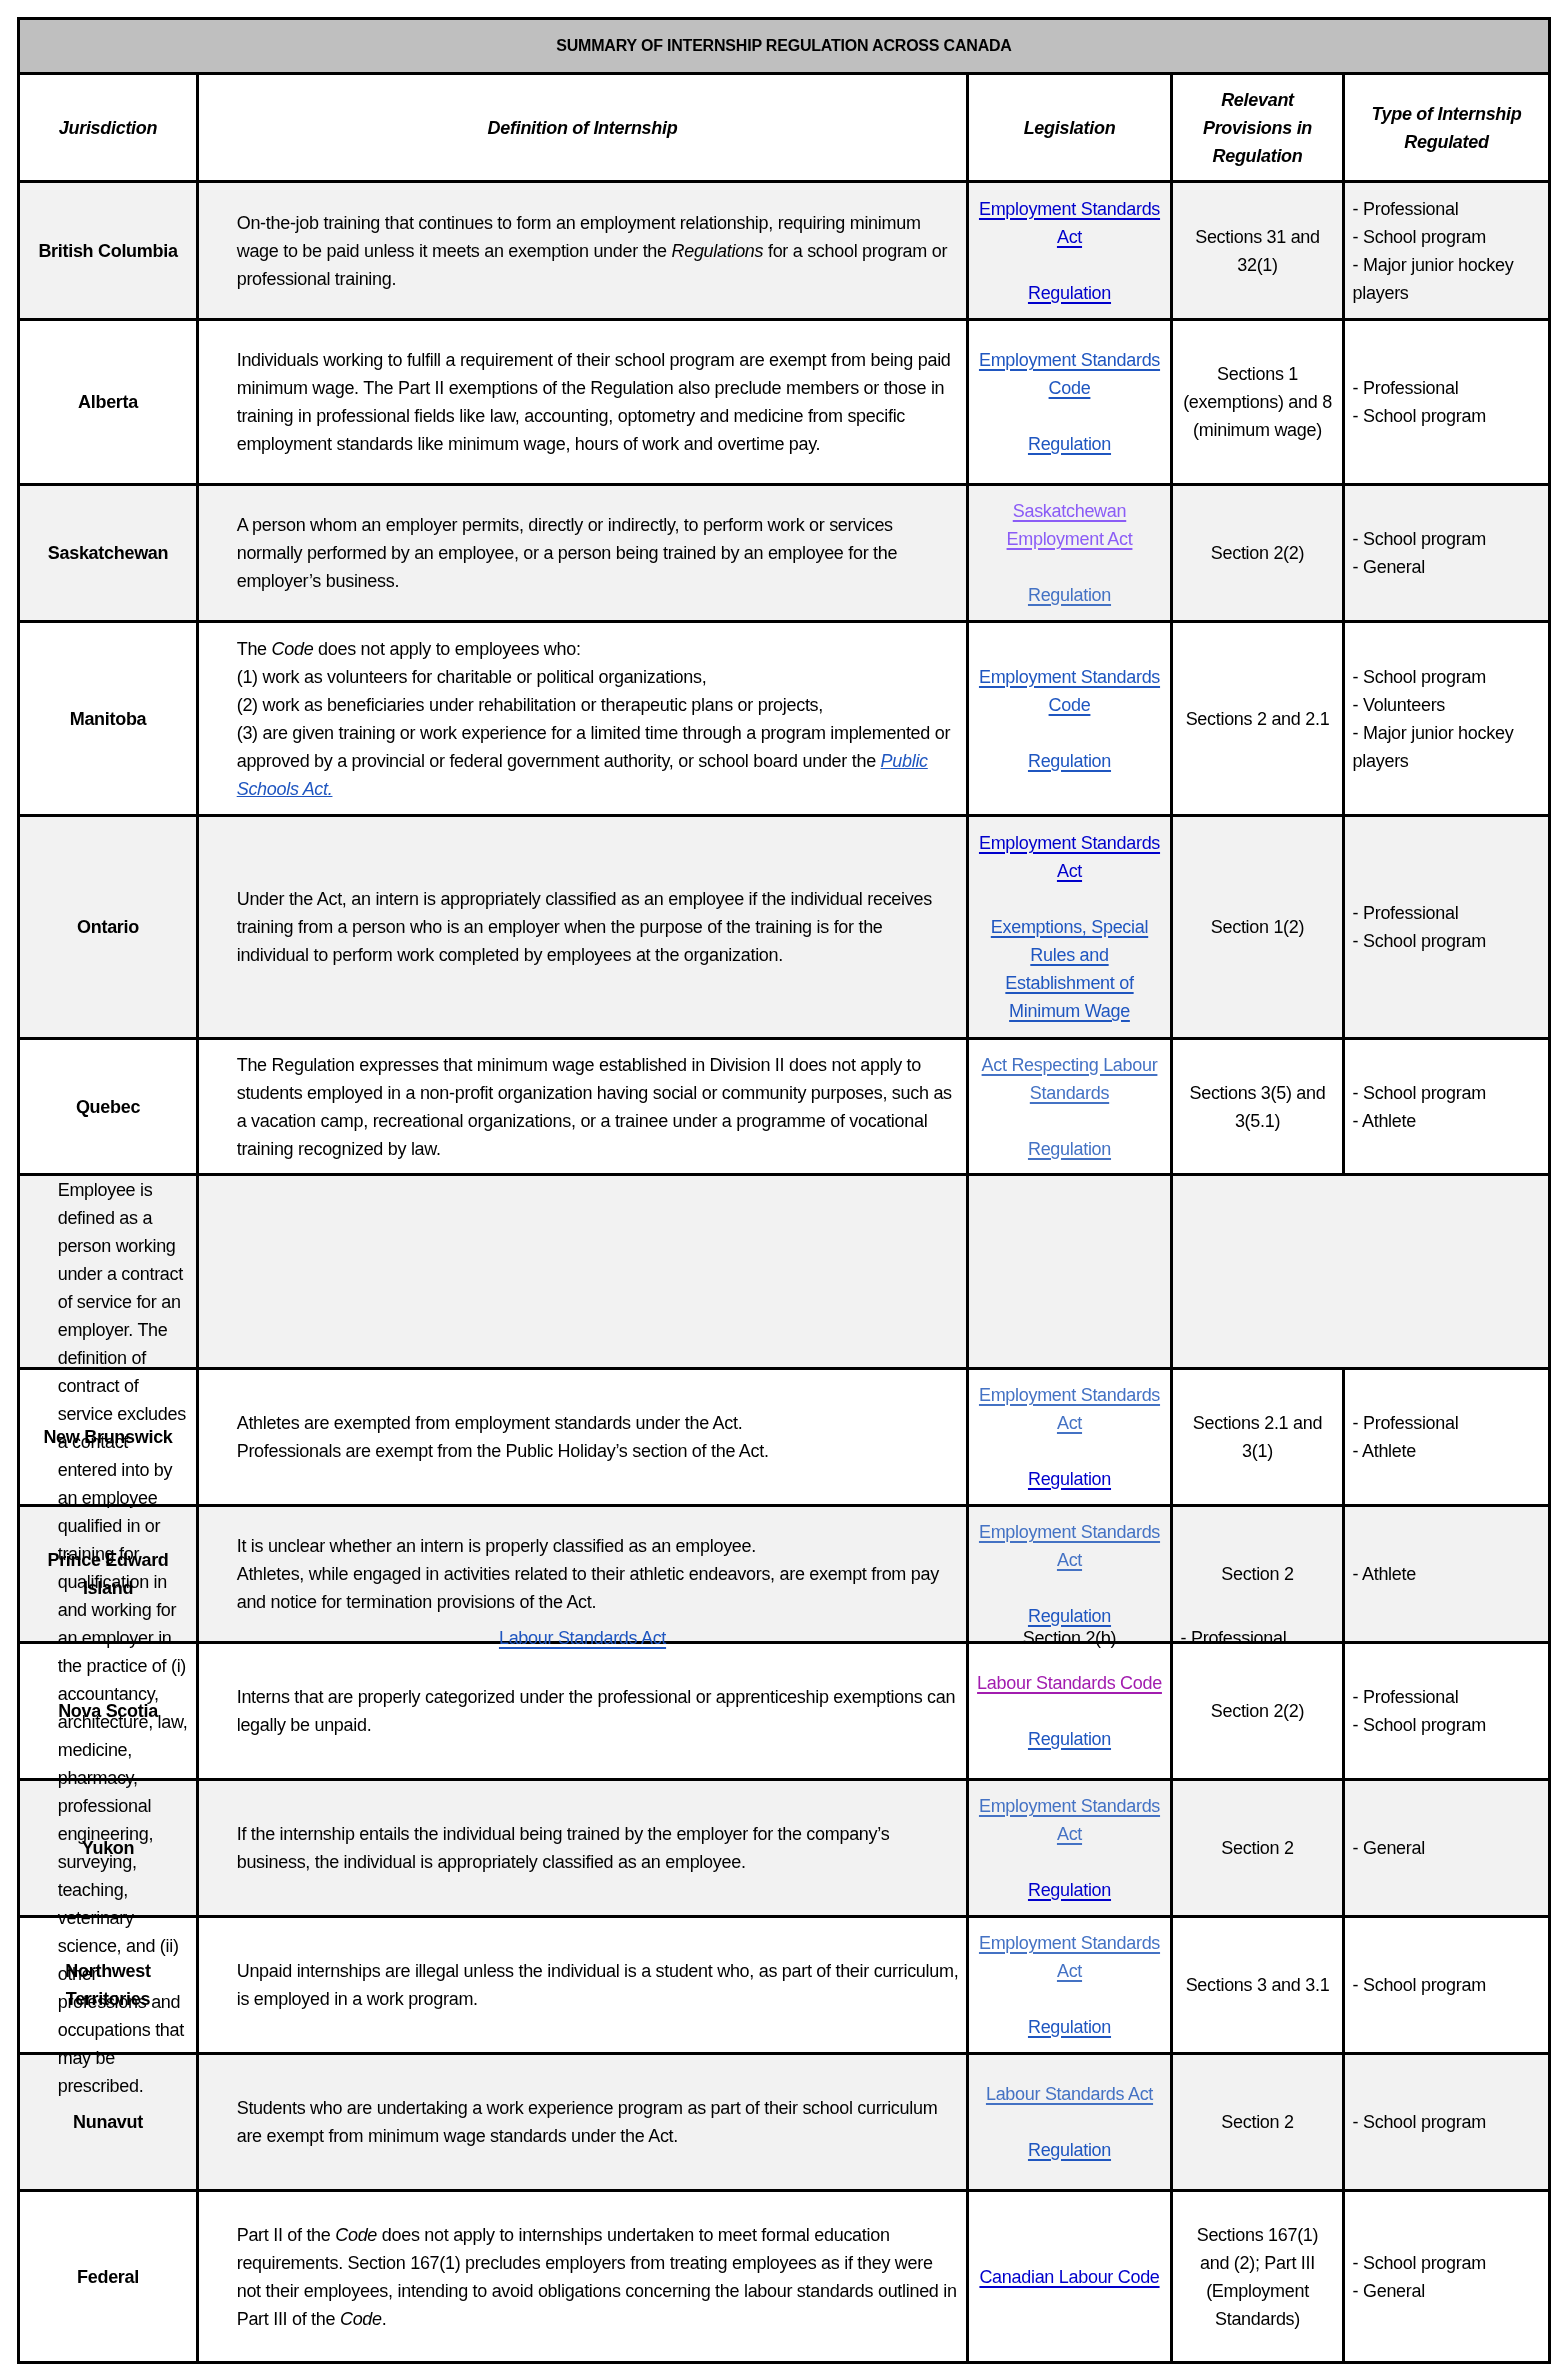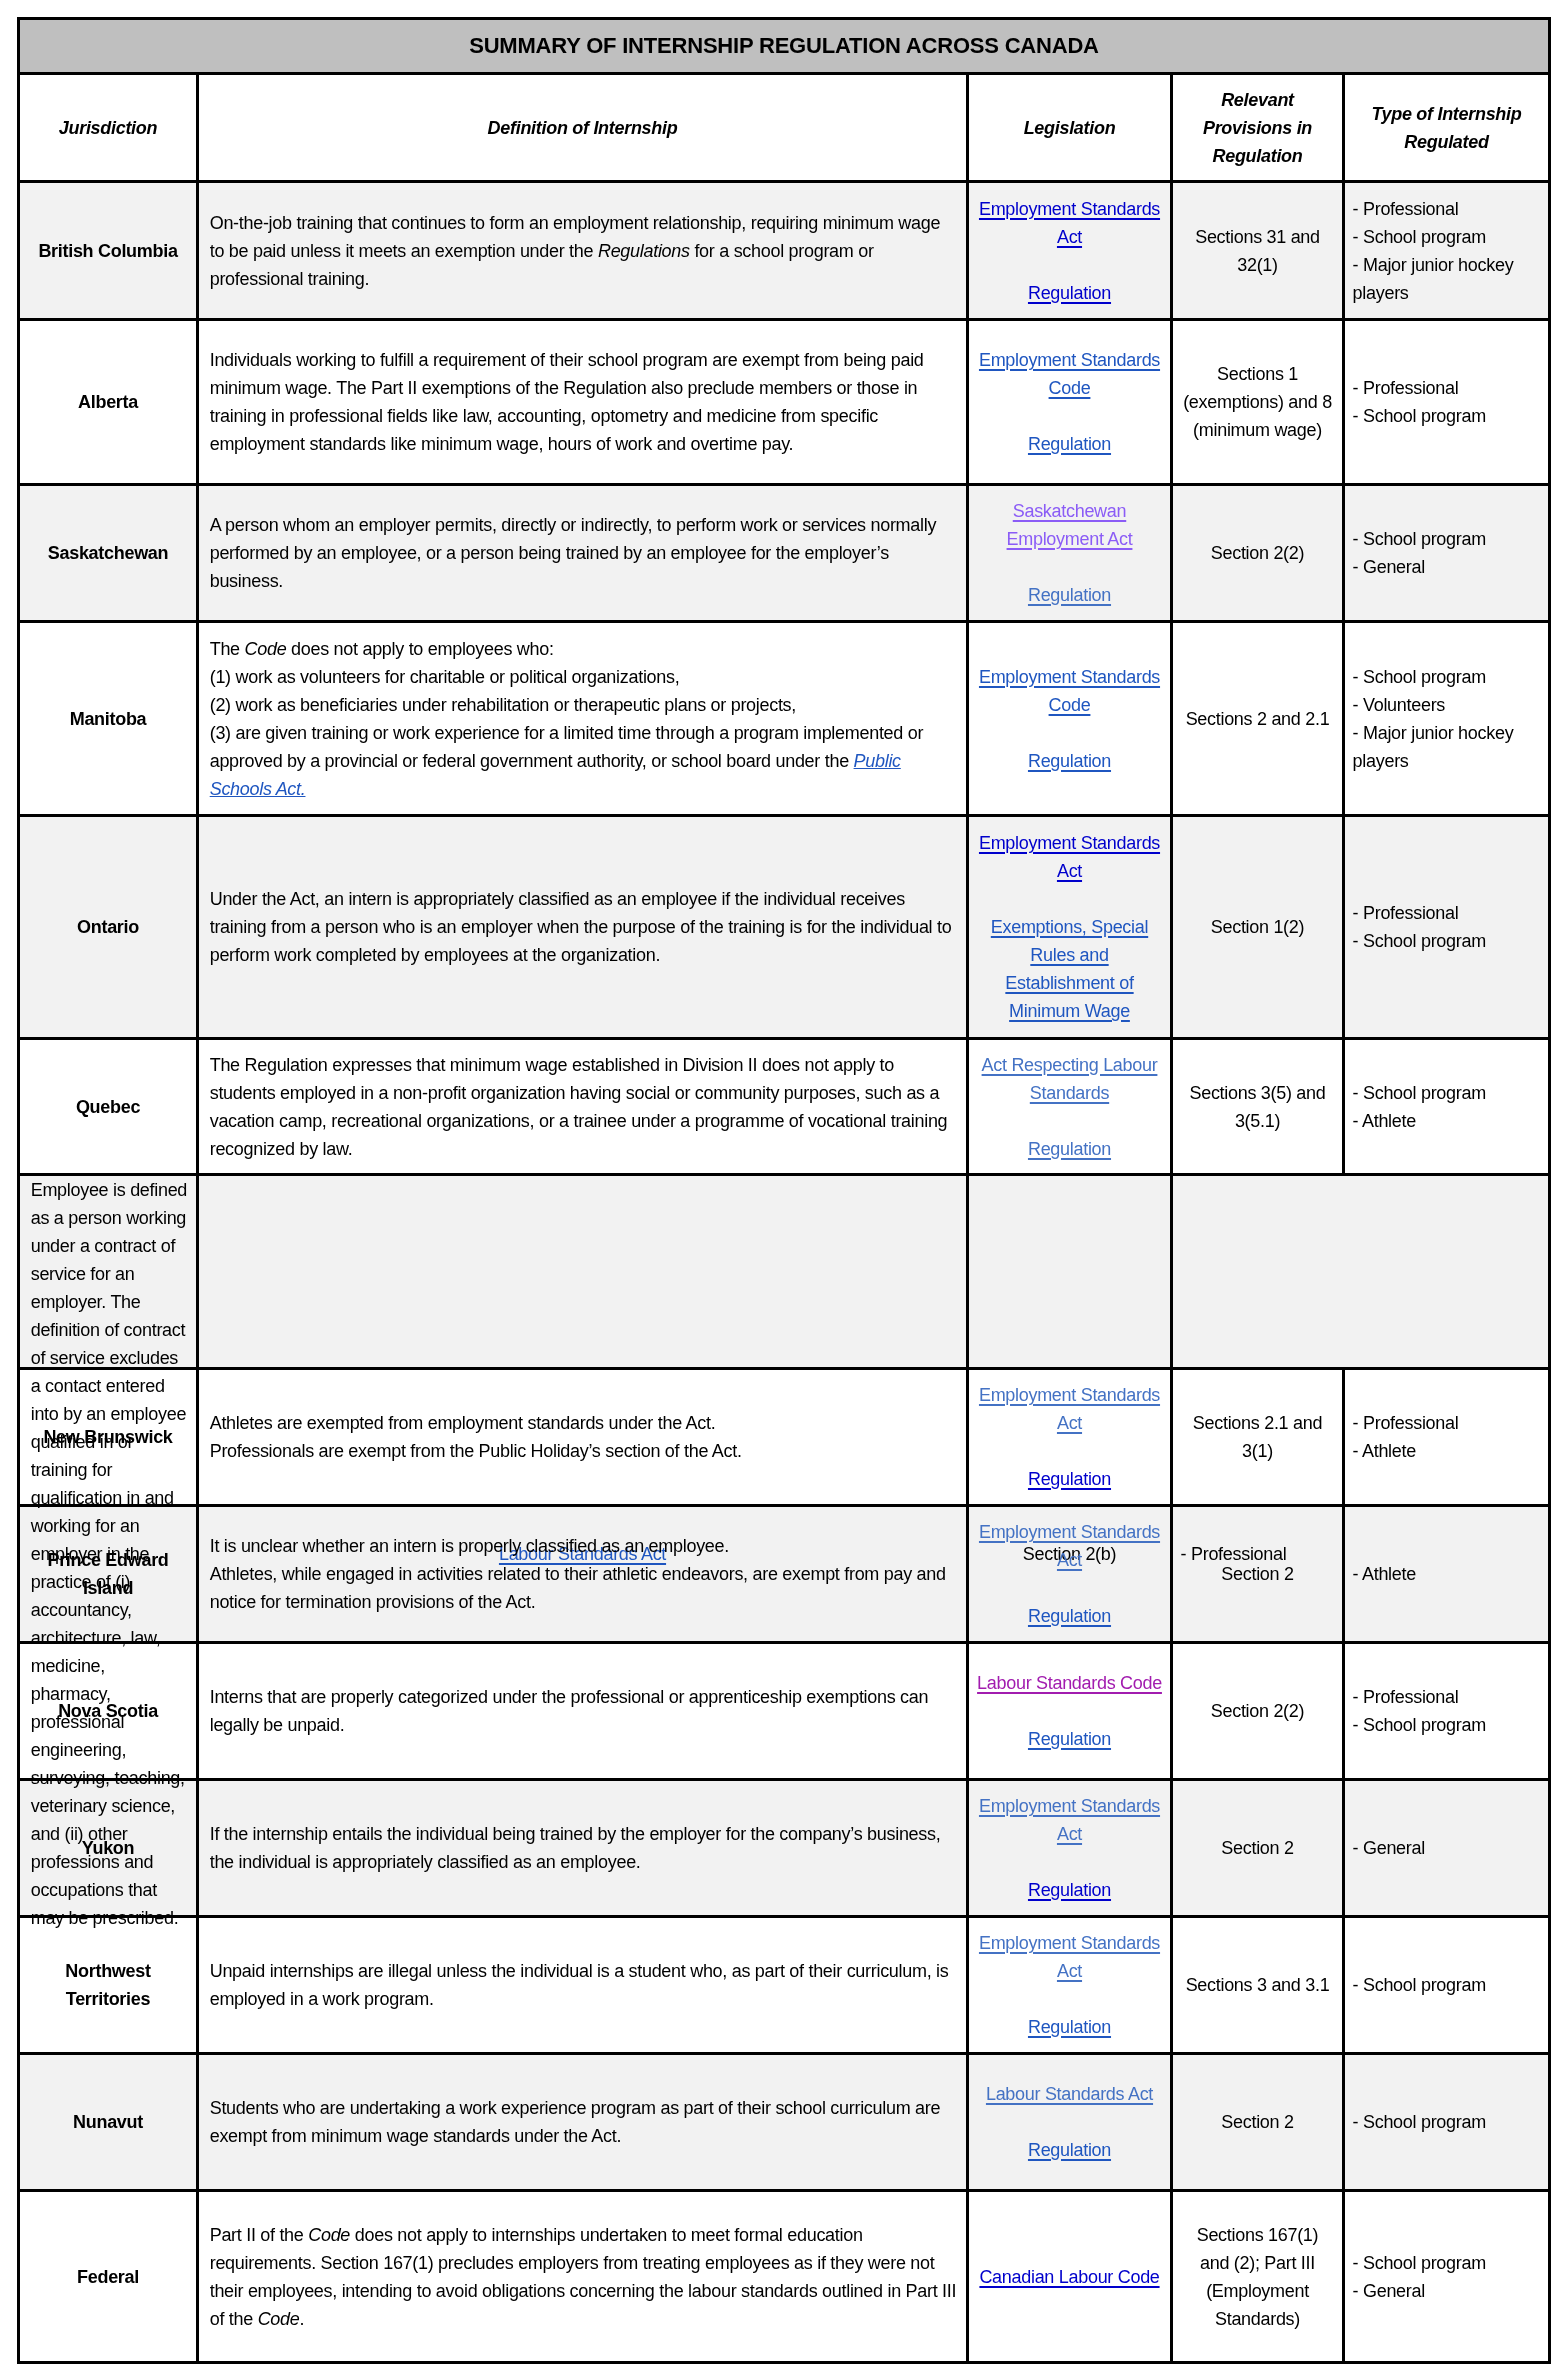--- a/index.html
+++ b/index.html
@@ -2,35 +2,35 @@
 <html style="font-size:12.2px"><head>
 <meta charset="utf-8">
 <style>
   html, body { margin: 0; padding: 0; background: #ffffff; }
   body { width: 1563px; height: 2377px; position: relative; overflow: hidden;
          font-family: "Liberation Sans", sans-serif; color: #000; }
   .tbl { position: absolute; left: 17px; top: 17px; width: 1534px;
          border: 3.1px solid #000; box-sizing: border-box; }
   .title { height: 52px; background: #bfbfbf; border-bottom: 3.1px solid #000;
            display: flex; align-items: center; justify-content: center;
-           font-weight: bold; font-size: 22px; letter-spacing: -0.2px; }
+           font-weight: bold; font-size: 16px; letter-spacing: -0.2px; }
   .row { display: grid; grid-template-columns: 179px 770px 204px 172px 1fr;
          border-bottom: 3.1px solid #000; box-sizing: border-box; }
   .row:last-child { border-bottom: none; }
   .row.alt { background: #f2f2f2; }
   .row.head { height: 108px; }
   .cell { border-right: 3.1px solid #000; box-sizing: border-box; display: flex;
           align-items: center; padding: 0 9.2px; font-size: 18px; line-height: 28px;
           letter-spacing: -0.3px; }
   .cell:last-child { border-right: none; }
   .c-center { justify-content: center; text-align: center; }
   .head .cell { font-weight: bold; font-style: italic; justify-content: center; text-align: center; }
   .jur { font-weight: bold; justify-content: center; text-align: center; }
   .def { padding-left: 10.7px; padding-right: 7.6px; }
-  .def-inner { width: 100%; }
+  .def-inner { width: 100%; margin-left: 27px; }
   .leg { flex-direction: column; justify-content: center; text-align: center; padding: 0 4.6px; }
   .leg a { text-decoration: underline; text-decoration-thickness: 1.5px; text-underline-offset: 3.1px; cursor: pointer; }
   .leg .gap { height: 28px; }
   .types { padding-left: 7.6px; }
   .types-inner { width: 100%; }
   .ilink { text-decoration: underline; cursor: pointer; }
 </style>
 </head>
 <body>
 

